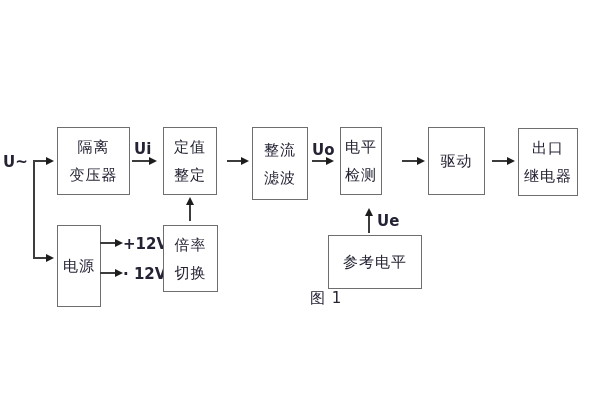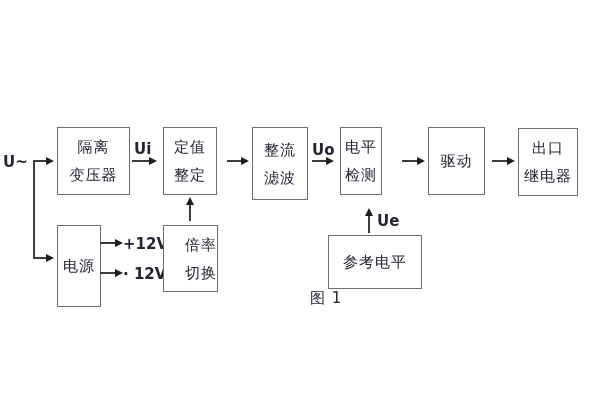--- a/index.html
+++ b/index.html
@@ -27,21 +27,21 @@
     border-bottom:8px solid #1d1d1d; border-left:4px solid transparent; border-right:4px solid transparent; }
 
   
   #b-isolation  { left:57px;  top:127px; width:73px; height:68px; }
   #b-setting    { left:163px; top:127px; width:54px; height:68px; }
   #b-rectifier  { left:252px; top:127px; width:56px; height:73px; }
   #b-level      { left:340px; top:127px; width:42px; height:68px; }
   #b-drive      { left:428px; top:127px; width:57px; height:68px; }
   #b-relay      { left:518px; top:128px; width:60px; height:68px;justify-content:center; }
   #b-power      { left:57px;  top:225px; width:44px; height:82px;font-family:Liberation Serif, serif; }
-  #b-multiplier { left:163px; top:225px; width:55px; height:67px;align-items:flex-end; }
+  #b-multiplier { left:163px; top:225px; width:55px; height:67px; }
   #b-reference  { left:328px; top:235px; width:94px; height:54px; }
 </style>
 </head>
 <body>
 
 <div class="canvas">
 
   <span class="lab" style="left:3px; top:153px;">U~</span>
 
   <div class="vline" style="left:33px; top:160px; height:98px;"></div>

